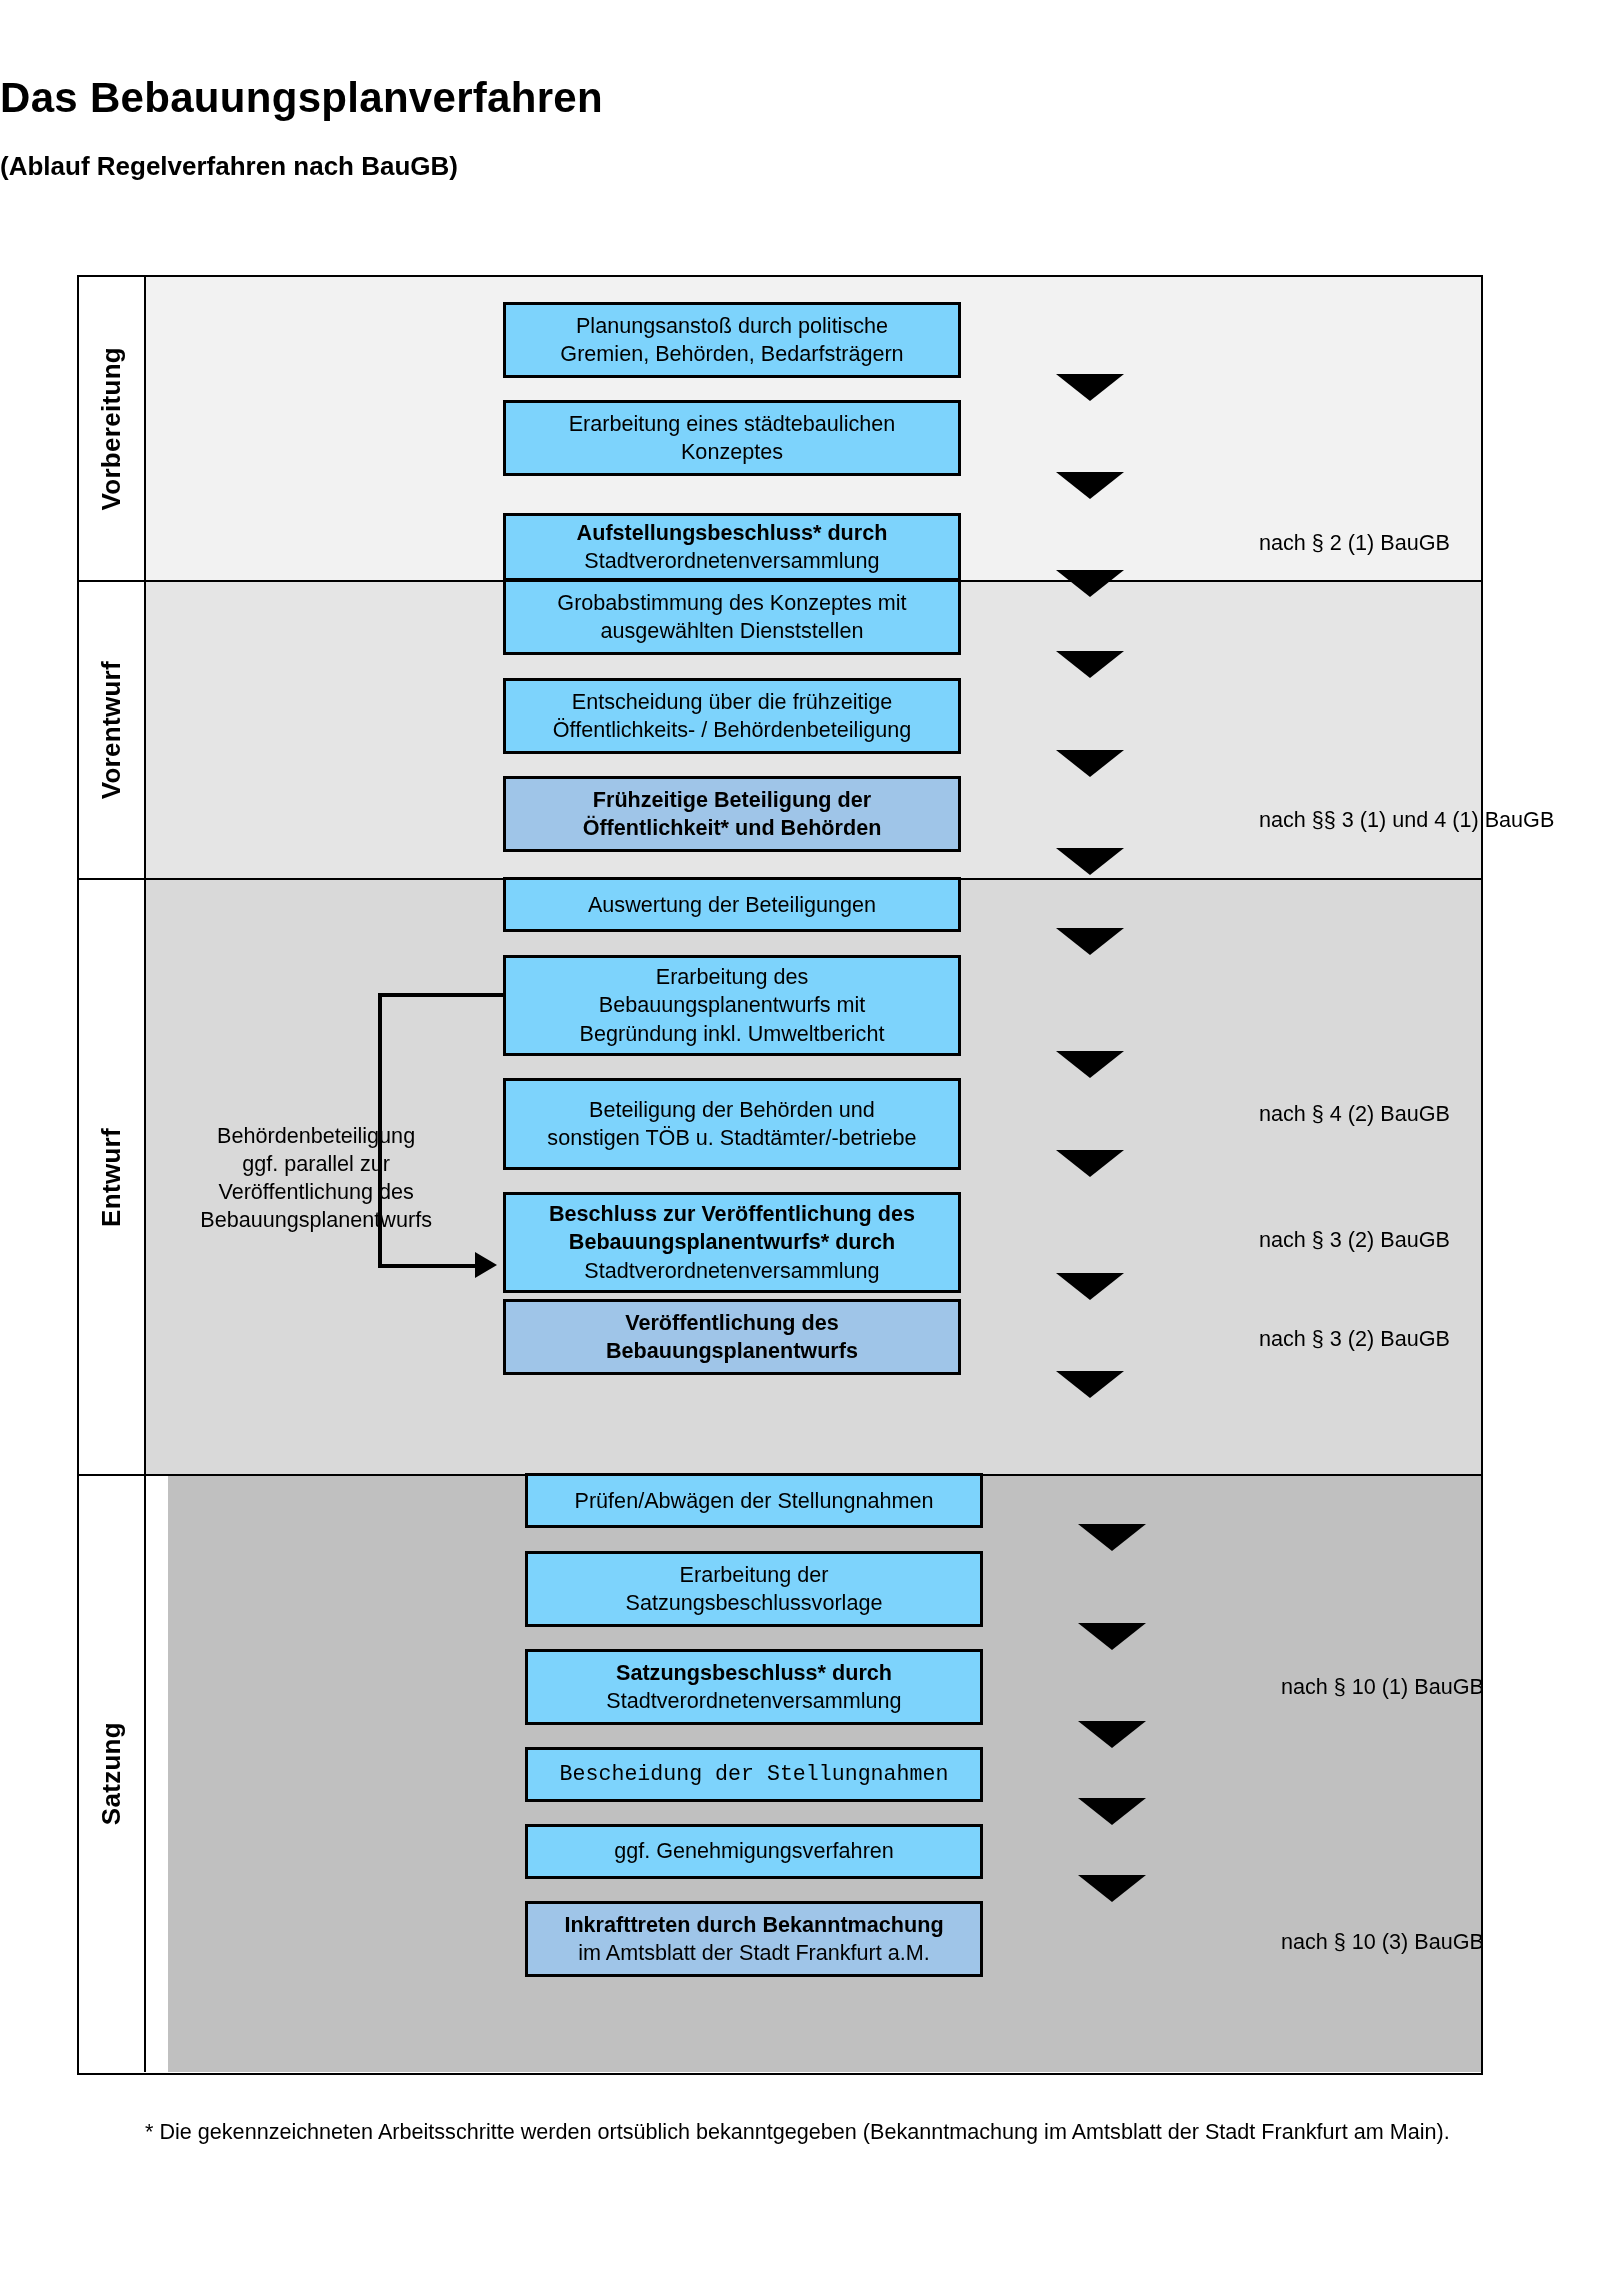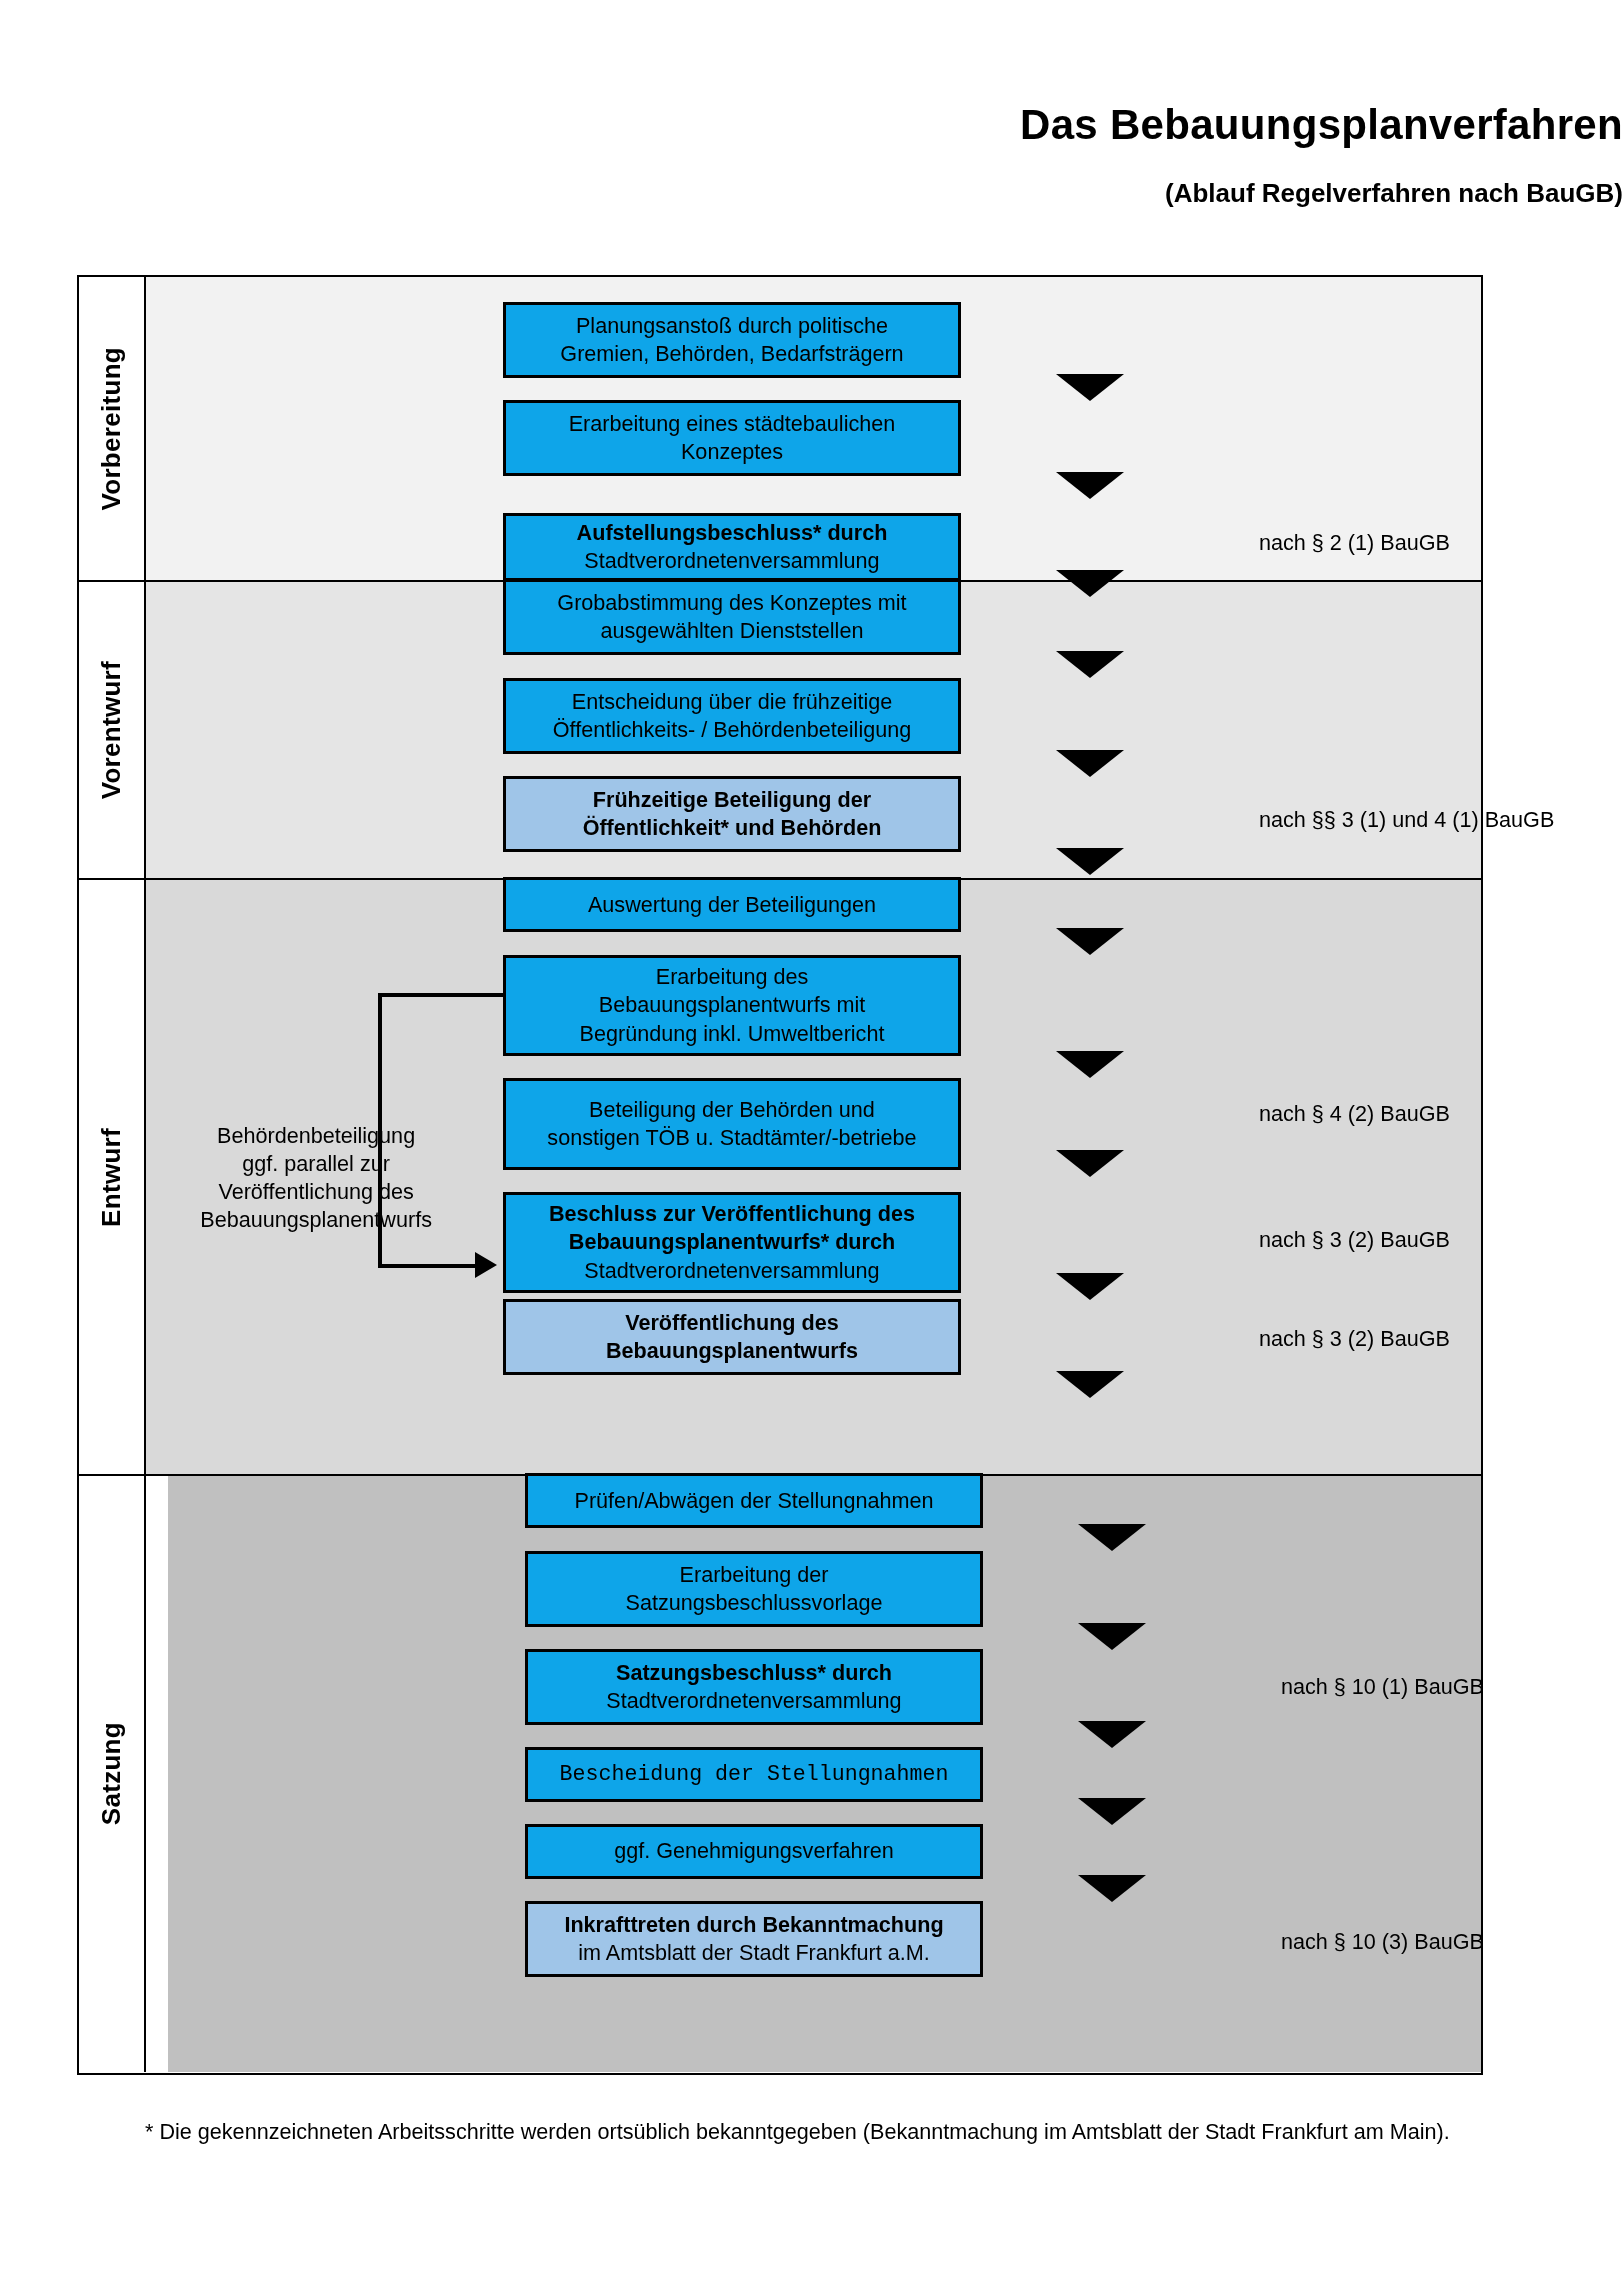--- a/index.html
+++ b/index.html
@@ -11,22 +11,22 @@
     width: 1623px;
     height: 2295px;
     font-family: "Liberation Sans", sans-serif;
     color: #000000;
     position: relative;
     overflow: hidden;
   }
 
   
   .title-block {
-    text-align: right;
-    padding-top: 102px;
+    text-align: left;
+    padding-top: 75px;
   }
   .main-title {
     font-size: 42px;
     font-weight: bold;
     letter-spacing: 0.3px;
     line-height: 1.1;
   }
   .sub-title {
     font-size: 26px;
     font-weight: bold;
@@ -95,21 +95,21 @@
     top: 0;
     width: 458px;
   }
 
   .node {
     position: absolute;
     left: 0;
     width: 458px;
     box-sizing: border-box;
     border: 3.3px solid #000;
-    background: #0ea5e9;
+    background: #7dd3fc;
     display: flex;
     align-items: center;
     justify-content: center;
     text-align: center;
     padding: 3.9px 9.2px;
     font-size: 21.6px;
     line-height: 1.30;
     z-index: 2;
   }
   .node.blue { background: #9fc5e8; justify-content: center; }

